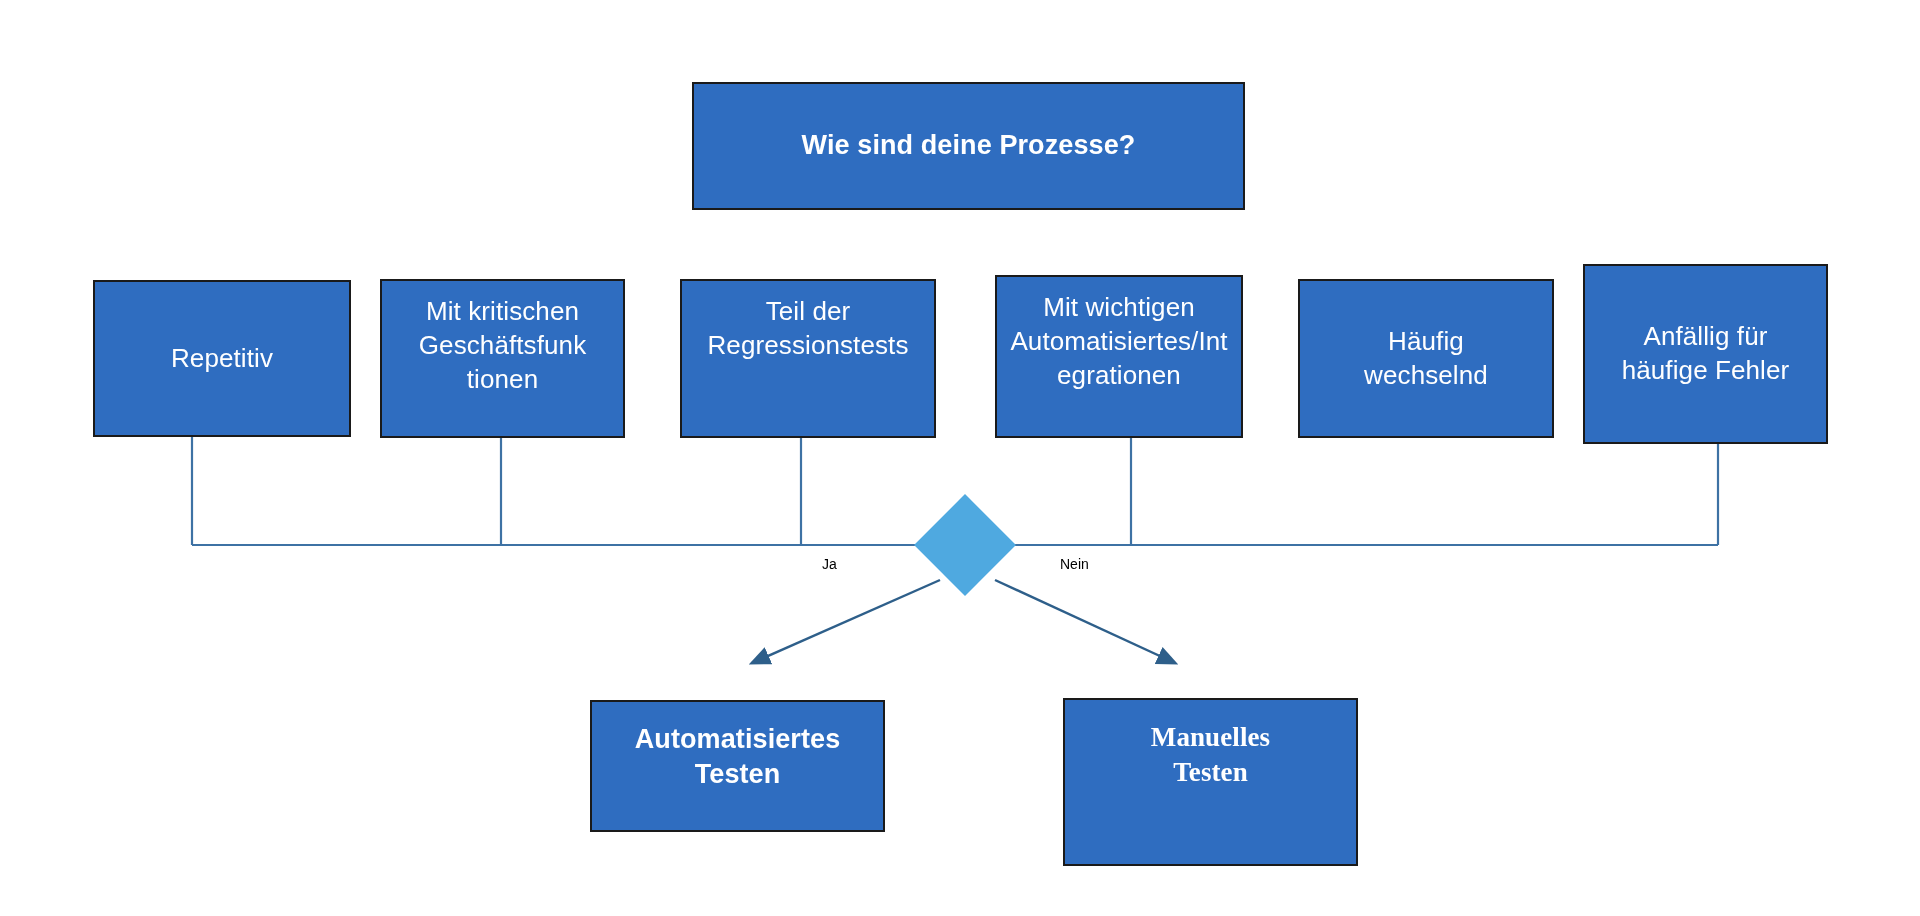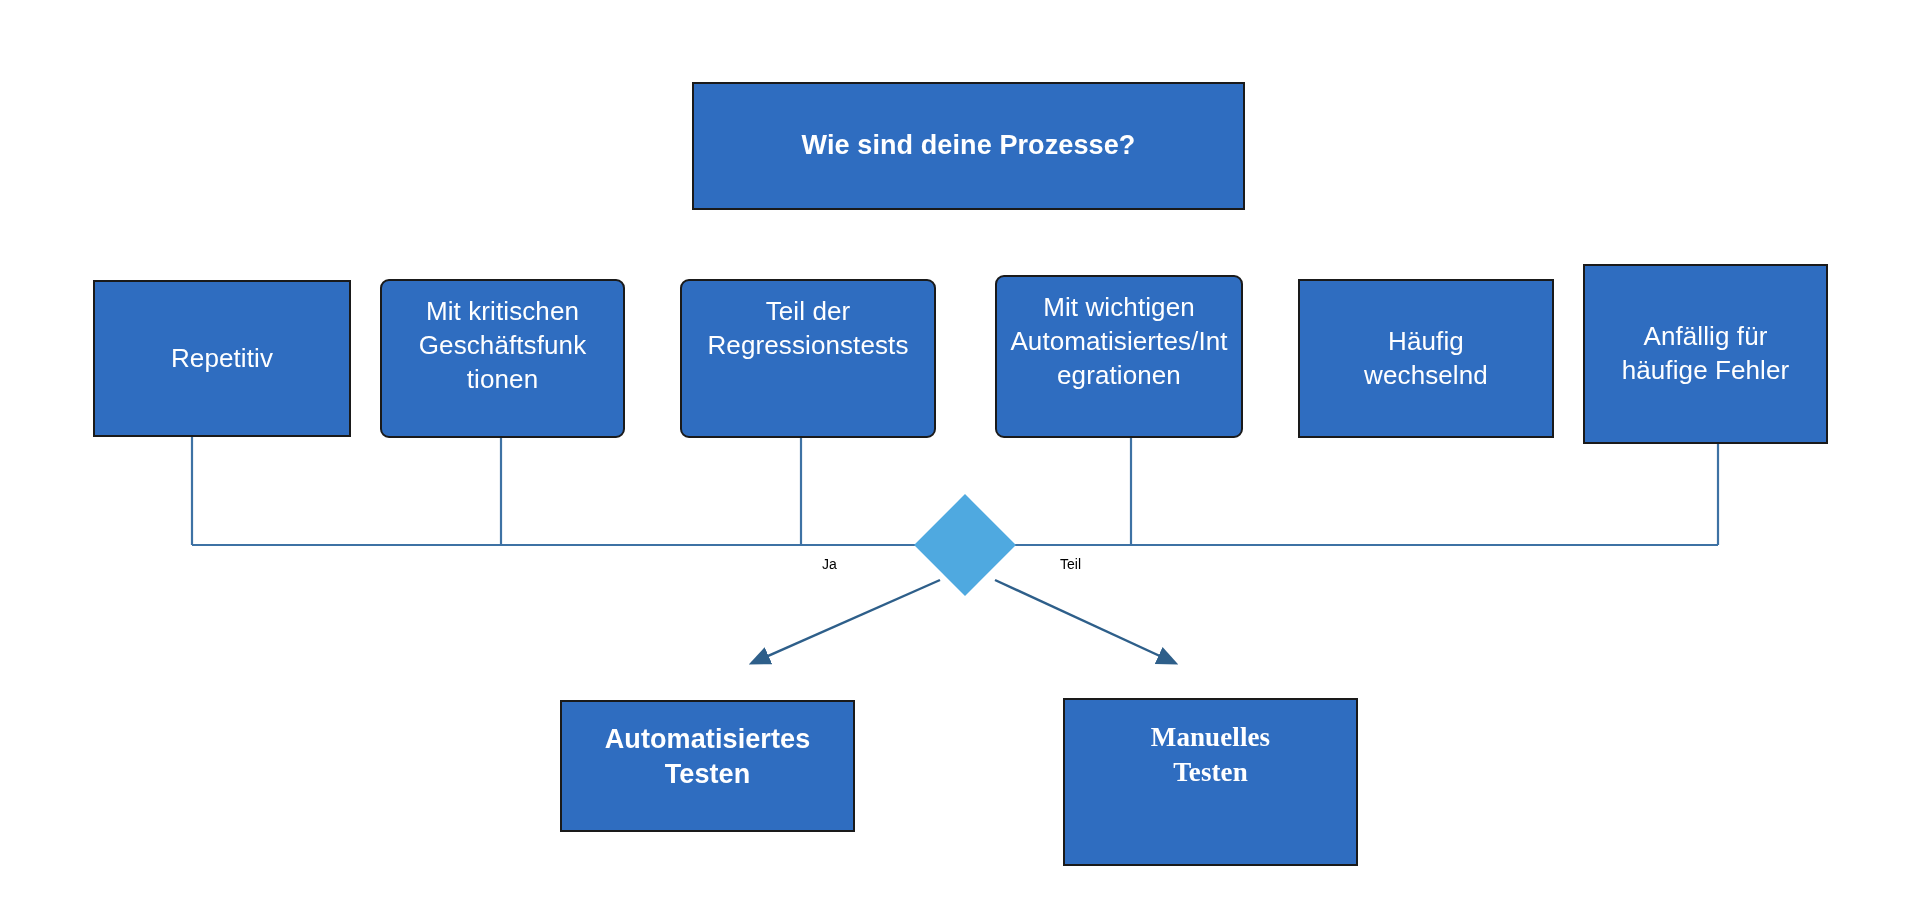--- a/index.html
+++ b/index.html
@@ -50,21 +50,21 @@
   }
   .node-crit {
     font-size: 26px;
     font-weight: normal;
   }
   .node-result {
     font-size: 27px;
     font-weight: bold;
   }
   .pad-top-1 { padding-top: 20px; }
-  .pad-top-2 { padding-top: 14px; border-radius: 9px; }
+  .pad-top-2 { padding-top: 14px; }
   .edge-label {
     position: absolute;
     font-size: 14px;
     color: #000000;
     white-space: nowrap;
   }
   .diamond {
     position: absolute;
     background: #4FA9E0;
     transform: rotate(45deg);
@@ -110,23 +110,23 @@
       <div class="node node-crit center-v" style="left: 1298px; top: 279px; width: 256px; height: 159px;">Häufig
 wechselnd</div>
       <div class="node node-crit center-v" style="left: 1583px; top: 264px; width: 245px; height: 180px;">Anfällig für
 häufige Fehler</div>
     </div>
 
   <div class="diamond" style="width: 72px; height: 72px; left: 929px; top: 509px; background: rgb(79, 169, 224);"></div>
 
   <div id="edge-label-layer">
       <div class="edge-label" style="left: 822px; top: 556px; color: rgb(0, 0, 0);">Ja</div>
-      <div class="edge-label" style="left: 1060px; top: 556px; color: rgb(0, 0, 0);">Teil</div>
+      <div class="edge-label" style="left: 1060px; top: 556px; color: rgb(0, 0, 0);">Nein</div>
     </div>
 
   <div id="result-layer">
-      <div class="node node-result top-v pad-top-1" style="left: 560px; top: 700px; width: 295px; height: 132px;">Automatisiertes
+      <div class="node node-result top-v pad-top-1" style="left: 590px; top: 700px; width: 295px; height: 132px;">Automatisiertes
 Testen</div>
       <div class="node node-result top-v pad-top-1" style="left: 1063px; top: 698px; width: 295px; height: 168px; font-family: Liberation Serif, serif;">Manuelles
 Testen</div>
     </div>
 
 </div>
 
 </body></html>

